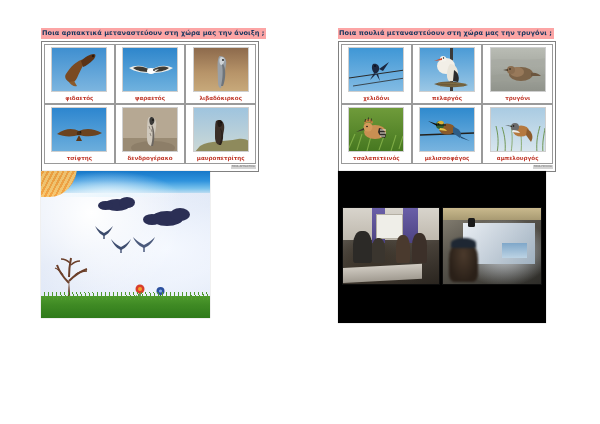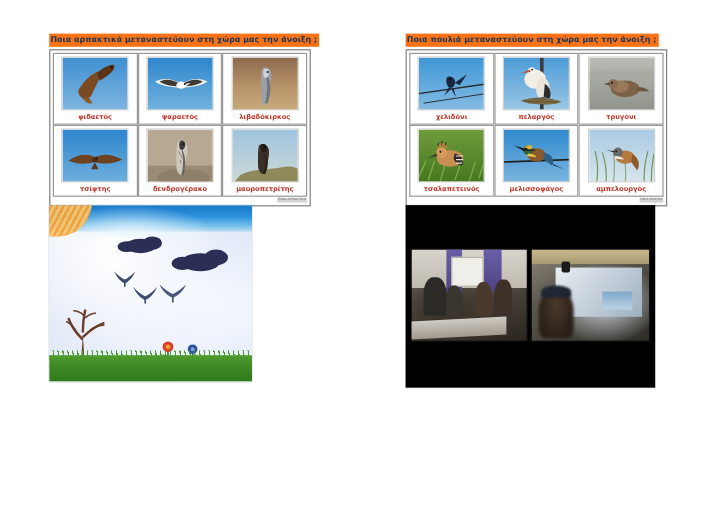--- a/index.html
+++ b/index.html
@@ -11,21 +11,21 @@
     position:relative;
   }
 
   
   .panel{position:absolute;}
 
   .panel-title{
     font-size:6.6px;
     font-weight:bold;
     color:#17365d;
-    background:#f97316;
+    background:#fca5a5;
     display:inline-block;
     padding:1px 2px 1px 1px;
     letter-spacing:.05px;
     white-space:nowrap;
     line-height:9px;
   }
 
   .bird-table{
     margin-top:2px;
     border:1.4px solid #808080;
@@ -341,21 +341,21 @@
       </div>
     </div>
 
     <div class="credit-wrap">
       <span class="table-credit">ΠΟΙΑ ΑΡΠΑΚΤΙΚΑ</span>
     </div>
   </div>
 </div>
 
 <div class="panel" style="left:338px;top:20px;">
-  <div class="panel-title">Ποια πουλιά μεταναστεύουν στη χώρα μας την άνοιξη ;</div>
+  <div class="panel-title">Ποια πουλιά μεταναστεύουν στη χώρα μας την τρυγόνι ;</div>
 
   <div class="bird-table">
 
     <div class="bird-row">
       <div class="bird-cell">
         <div class="bird-thumb">
           <svg viewBox="0 0 56 45" width="56" height="45">
             <defs>
                 <linearGradient id="skyF" x1="0" y1="0" x2="0" y2="1">
               <stop offset="0" stop-color="#3f97d6"></stop>

